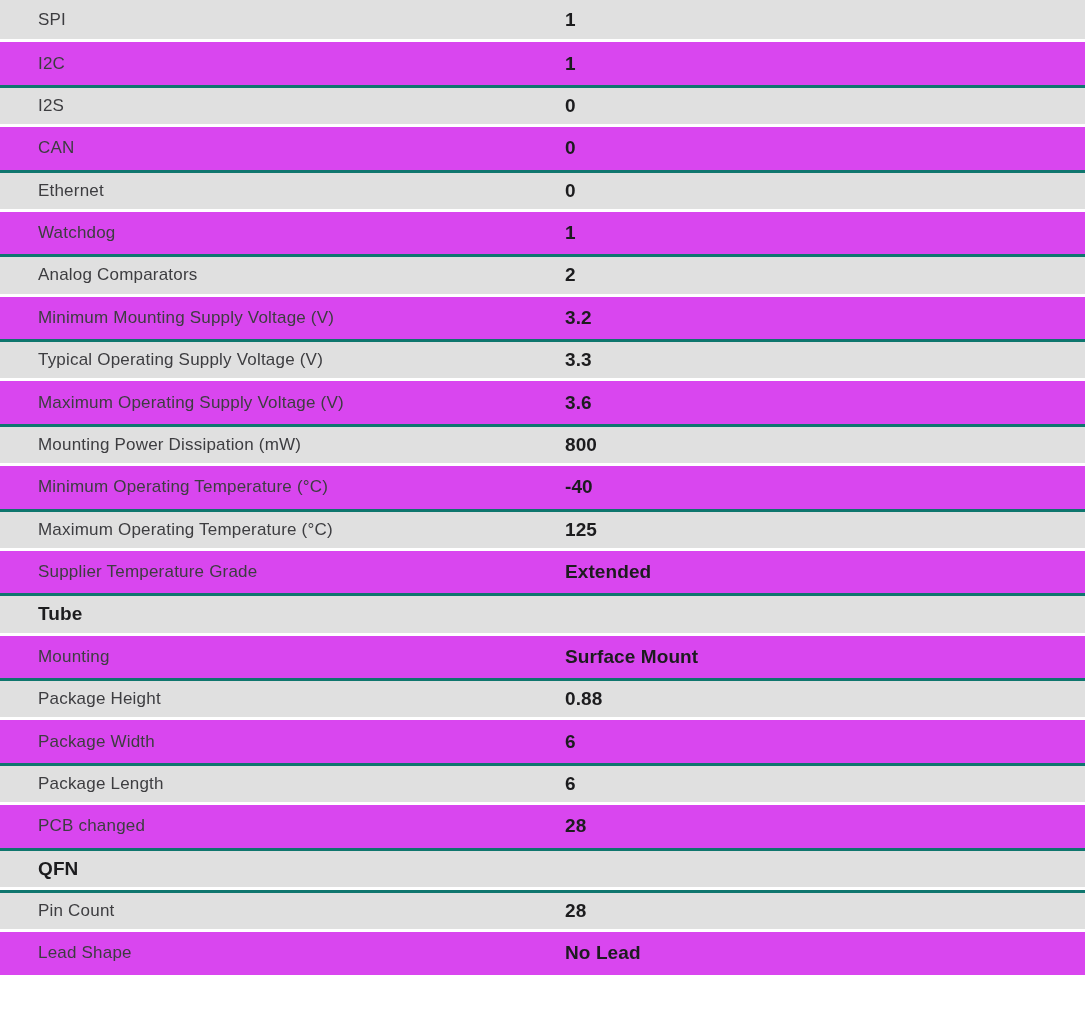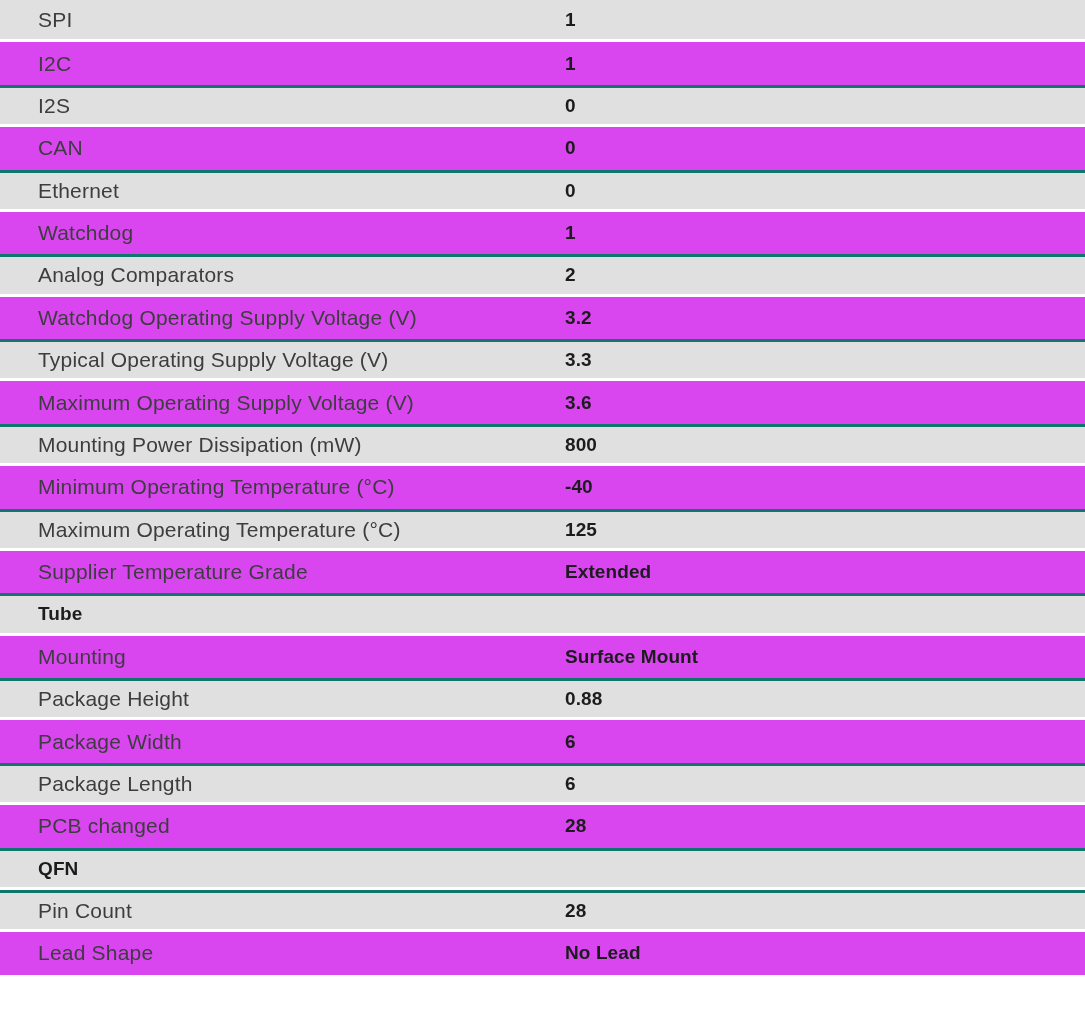--- a/index.html
+++ b/index.html
@@ -29,21 +29,21 @@
     background: #e0e0e0;
     border-top: 3px solid #0f766e;
     border-bottom: 3px solid #ffffff;
   }
   .row.striped:first-child {
     border-top: none;
   }
   .label {
     flex: 0 0 527px;
     width: 527px;
-    font-size: 21px;
+    font-size: 17px;
     letter-spacing: 0.2px;
     color: #3d3d40;
     white-space: nowrap;
   }
   .value {
     font-size: 19px;
     font-weight: 700;
     letter-spacing: 0.1px;
     color: #1c1c1e;
     white-space: nowrap;
@@ -83,21 +83,21 @@
     <span class="label">Watchdog</span>
     <span class="value">1</span>
   </div>
 
   <div class="row striped">
     <span class="label">Analog Comparators</span>
     <span class="value">2</span>
   </div>
 
   <div class="row">
-    <span class="label">Watchdog Operating Supply Voltage (V)</span>
+    <span class="label">Minimum Mounting Supply Voltage (V)</span>
     <span class="value">3.2</span>
   </div>
 
   <div class="row striped">
     <span class="label">Typical Operating Supply Voltage (V)</span>
     <span class="value">3.3</span>
   </div>
 
   <div class="row">
     <span class="label">Maximum Operating Supply Voltage (V)</span>

